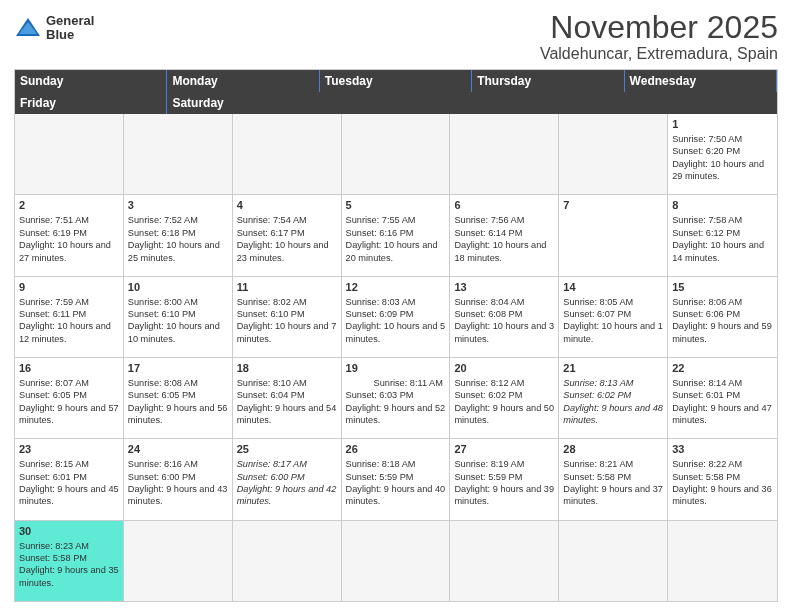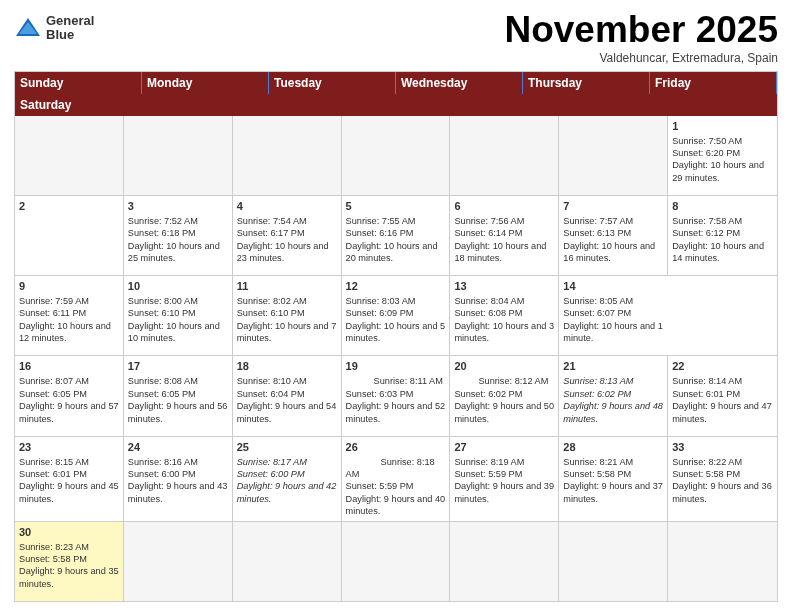--- a/index.html
+++ b/index.html
@@ -38,39 +38,39 @@
       font-weight: bold;
     }
     .logo-icon {
       width: 28px;
       height: 24px;
     }
     .title-area {
       text-align: right;
     }
     .month-title {
-      font-size: 37px;
-      font-weight: bold;
-      color: #000000;
+      font-size: 32px;
+      font-weight: normal;
+      color: #404040;
       line-height: 1.1;
     }
     .subtitle {
-      font-size: 12px;
+      font-size: 16px;
       color: #444;
     }
     .calendar {
       flex: 1;
       border: 1px solid #ccc;
       display: flex;
       flex-direction: column;
     }
     .cal-header {
       display: grid;
-      grid-template-columns: repeat(6, 1fr);
-      background: #7f1d1d;
+      grid-template-columns: repeat(5, 1fr);
+      background: #404040;
     }
     .cal-header-cell {
       color: #fff;
       font-size: 12px;
       font-weight: bold;
       padding: 4px 5px;
       border-right: 1px solid #4a7fd4;
     }
     .cal-header-cell:last-child { border-right: none; }
     .cal-body {
@@ -99,21 +99,21 @@
     .day-num {
       font-weight: bold;
       font-size: 11px;
       display: block;
       margin-bottom: 1px;
     }
     .last-row .cal-cell {
       background: #f5f5f5;
     }
     .last-row .cal-cell.has-data {
-      background: #fef9c3;
+      background: #5eead4;
     }
   </style>
 </head>
 <body>
 
 <div class="page">
   <div class="header">
     <div class="logo">
       <svg class="logo-icon" viewBox="0 0 28 24" xmlns="http://www.w3.org/2000/svg">
         <polygon points="14,2 26,20 2,20" fill="#1a6abf"></polygon>
@@ -128,54 +128,54 @@
       <div class="month-title">November 2025</div>
       <div class="subtitle">Valdehuncar, Extremadura, Spain</div>
     </div>
   </div>
 
   <div class="calendar">
     <div class="cal-header">
     <div class="cal-header-cell">Sunday</div>
         <div class="cal-header-cell">Monday</div>
         <div class="cal-header-cell">Tuesday</div>
+        <div class="cal-header-cell">Thursday</div>
         <div class="cal-header-cell">Wednesday</div>
-        <div class="cal-header-cell">Thursday</div>
         <div class="cal-header-cell">Friday</div>
         <div class="cal-header-cell">Saturday</div>
       </div>
     <div class="cal-body">
     <div class="cal-row">
           <div class="cal-cell empty"></div>
           <div class="cal-cell empty"></div>
           <div class="cal-cell empty"></div>
           <div class="cal-cell empty"></div>
           <div class="cal-cell empty"></div>
           <div class="cal-cell empty"></div>
           <div class="cal-cell"><span class="day-num">1</span><span style="white-space: pre-wrap;">Sunrise: 7:50 AM
 Sunset: 6:20 PM
 Daylight: 10 hours and 29 minutes.</span></div>
         </div>
         <div class="cal-row">
-          <div class="cal-cell"><span class="day-num">2</span></div>
+          <div class="cal-cell"><span class="day-num">2</span><span style="white-space: pre-wrap;">Sunrise: 7:51 AM
+Sunset: 6:19 PM
+Daylight: 10 hours and 27 minutes.</span></div>
           <div class="cal-cell"><span class="day-num">3</span><span style="white-space: pre-wrap;">Sunrise: 7:52 AM
 Sunset: 6:18 PM
 Daylight: 10 hours and 25 minutes.</span></div>
           <div class="cal-cell"><span class="day-num">4</span><span style="white-space: pre-wrap;">Sunrise: 7:54 AM
 Sunset: 6:17 PM
 Daylight: 10 hours and 23 minutes.</span></div>
           <div class="cal-cell"><span class="day-num">5</span><span style="white-space: pre-wrap;">Sunrise: 7:55 AM
 Sunset: 6:16 PM
 Daylight: 10 hours and 20 minutes.</span></div>
           <div class="cal-cell"><span class="day-num">6</span><span style="white-space: pre-wrap;">Sunrise: 7:56 AM
 Sunset: 6:14 PM
 Daylight: 10 hours and 18 minutes.</span></div>
-          <div class="cal-cell"><span class="day-num">7</span><span style="white-space: pre-wrap;">Sunrise: 7:57 AM
-Sunset: 6:13 PM
-Daylight: 10 hours and 16 minutes.</span></div>
+          <div class="cal-cell"><span class="day-num">7</span></div>
           <div class="cal-cell"><span class="day-num">8</span><span style="white-space: pre-wrap;">Sunrise: 7:58 AM
 Sunset: 6:12 PM
 Daylight: 10 hours and 14 minutes.</span></div>
         </div>
         <div class="cal-row">
           <div class="cal-cell"><span class="day-num">9</span><span style="white-space: pre-wrap;">Sunrise: 7:59 AM
 Sunset: 6:11 PM
 Daylight: 10 hours and 12 minutes.</span></div>
           <div class="cal-cell"><span class="day-num">10</span><span style="white-space: pre-wrap;">Sunrise: 8:00 AM
 Sunset: 6:10 PM
@@ -185,55 +185,58 @@
 Daylight: 10 hours and 7 minutes.</span></div>
           <div class="cal-cell"><span class="day-num">12</span><span style="white-space: pre-wrap;">Sunrise: 8:03 AM
 Sunset: 6:09 PM
 Daylight: 10 hours and 5 minutes.</span></div>
           <div class="cal-cell"><span class="day-num">13</span><span style="white-space: pre-wrap;">Sunrise: 8:04 AM
 Sunset: 6:08 PM
 Daylight: 10 hours and 3 minutes.</span></div>
           <div class="cal-cell"><span class="day-num">14</span><span style="white-space: pre-wrap;">Sunrise: 8:05 AM
 Sunset: 6:07 PM
 Daylight: 10 hours and 1 minute.</span></div>
+          <div class="cal-cell"><span class="day-num">15</span><span style="white-space: pre-wrap;">Sunrise: 8:06 AM
+Sunset: 6:06 PM
+Daylight: 9 hours and 59 minutes.</span></div>
         </div>
         <div class="cal-row">
           <div class="cal-cell"><span class="day-num">16</span><span style="white-space: pre-wrap;">Sunrise: 8:07 AM
 Sunset: 6:05 PM
 Daylight: 9 hours and 57 minutes.</span></div>
           <div class="cal-cell"><span class="day-num">17</span><span style="white-space: pre-wrap;">Sunrise: 8:08 AM
 Sunset: 6:05 PM
 Daylight: 9 hours and 56 minutes.</span></div>
           <div class="cal-cell"><span class="day-num">18</span><span style="white-space: pre-wrap;">Sunrise: 8:10 AM
 Sunset: 6:04 PM
 Daylight: 9 hours and 54 minutes.</span></div>
           <div class="cal-cell"><span class="day-num">19</span><span style="white-space: pre-wrap; margin-left: 28px;">Sunrise: 8:11 AM
 Sunset: 6:03 PM
 Daylight: 9 hours and 52 minutes.</span></div>
-          <div class="cal-cell"><span class="day-num">20</span><span style="white-space: pre-wrap; margin-left: 24px;">Sunrise: 8:12 AM
+          <div class="cal-cell"><span class="day-num">20</span><span style="white-space: pre-wrap;">Sunrise: 8:12 AM
 Sunset: 6:02 PM
 Daylight: 9 hours and 50 minutes.</span></div>
           <div class="cal-cell"><span class="day-num">21</span><span style="white-space: pre-wrap; font-style: italic;">Sunrise: 8:13 AM
 Sunset: 6:02 PM
 Daylight: 9 hours and 48 minutes.</span></div>
           <div class="cal-cell"><span class="day-num">22</span><span style="white-space: pre-wrap;">Sunrise: 8:14 AM
 Sunset: 6:01 PM
 Daylight: 9 hours and 47 minutes.</span></div>
         </div>
         <div class="cal-row">
           <div class="cal-cell"><span class="day-num">23</span><span style="white-space: pre-wrap;">Sunrise: 8:15 AM
 Sunset: 6:01 PM
 Daylight: 9 hours and 45 minutes.</span></div>
           <div class="cal-cell"><span class="day-num">24</span><span style="white-space: pre-wrap;">Sunrise: 8:16 AM
 Sunset: 6:00 PM
 Daylight: 9 hours and 43 minutes.</span></div>
           <div class="cal-cell"><span class="day-num">25</span><span style="white-space: pre-wrap; font-style: italic;">Sunrise: 8:17 AM
 Sunset: 6:00 PM
 Daylight: 9 hours and 42 minutes.</span></div>
-          <div class="cal-cell"><span class="day-num">26</span><span style="white-space: pre-wrap; margin-left: 35px;">Sunrise: 8:18 AM
+          <div class="cal-cell"><span class="day-num">26</span><span style="white-space: pre-wrap;">Sunrise: 8:18 AM
 Sunset: 5:59 PM
 Daylight: 9 hours and 40 minutes.</span></div>
           <div class="cal-cell"><span class="day-num">27</span><span style="white-space: pre-wrap;">Sunrise: 8:19 AM
 Sunset: 5:59 PM
 Daylight: 9 hours and 39 minutes.</span></div>
           <div class="cal-cell"><span class="day-num">28</span><span style="white-space: pre-wrap;">Sunrise: 8:21 AM
 Sunset: 5:58 PM
 Daylight: 9 hours and 37 minutes.</span></div>
           <div class="cal-cell"><span class="day-num">33</span><span style="white-space: pre-wrap;">Sunrise: 8:22 AM
 Sunset: 5:58 PM

